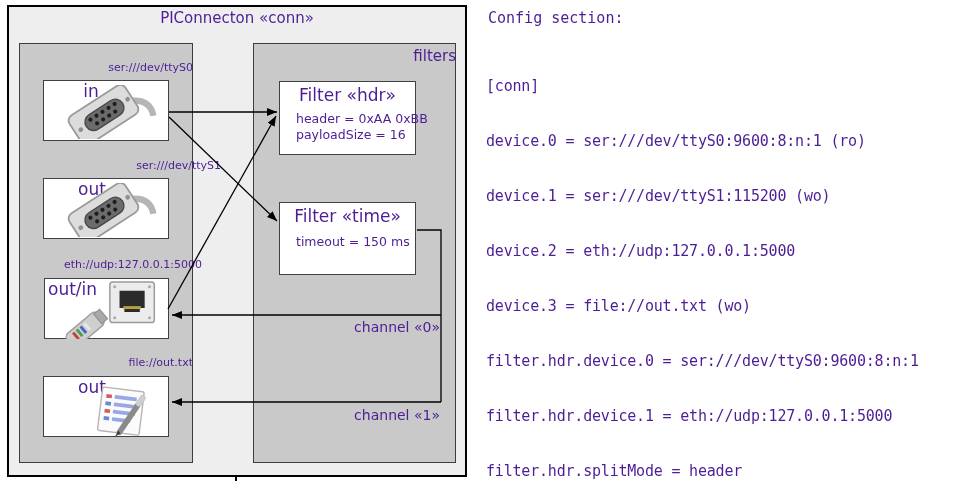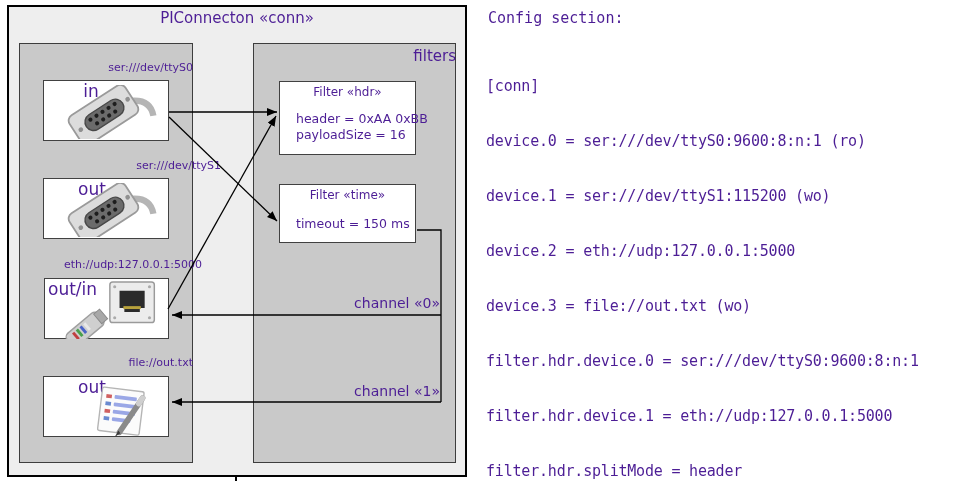--- a/index.html
+++ b/index.html
@@ -30,27 +30,27 @@
   .box4{left:43px;top:376px;width:126px;height:61px;}
   .dev-dir{position:absolute;font-size:17px;z-index:3;}
   .dir1{left:28px;top:81px;width:126px;text-align:center;}
   .dir2{left:29px;top:179px;width:126px;text-align:center;}
   .dir3{left:48px;top:279px;}
   .dir4{left:29px;top:377px;width:126px;text-align:center;}
 
   
   .fbox{position:absolute;box-sizing:border-box;background:#fff;border:1.5px solid #414141;z-index:2;}
   .fbox-hdr{left:279px;top:81px;width:137px;height:74px;}
-  .fbox-time{left:279px;top:184px;width:137px;height:59px;}
-  .f-title{position:absolute;left:0;top:3px;width:100%;text-align:center;font-size:12px;}
+  .fbox-time{left:279px;top:202px;width:137px;height:73px;}
+  .f-title{position:absolute;left:0;top:3px;width:100%;text-align:center;font-size:17px;}
   .f-prop{position:absolute;left:7px;font-size:12.5px;line-height:16px;white-space:nowrap;margin-left:9px;}
   .f-prop-hdr{top:29px;} .f-prop-time{top:31px;}
 
   
-  .chan-label{position:absolute;left:300px;width:140px;text-align:right;font-size:14px;z-index:3;}
+  .chan-label{position:absolute;left:300px;width:140px;text-align:right;font-size:14px;z-index:3;margin-top:24px;}
   .chan0{top:295px;} .chan1{top:383px;}
 
   
   #arrows{position:absolute;left:0;top:0;z-index:4;pointer-events:none;}
 
   
   .icon{position:absolute;z-index:3;}
   .ser1{left:56px;top:85px;} .ser2{left:56px;top:183px;}
   .ethi{left:48px;top:281px;} .notei{left:90px;top:386px;}
 

